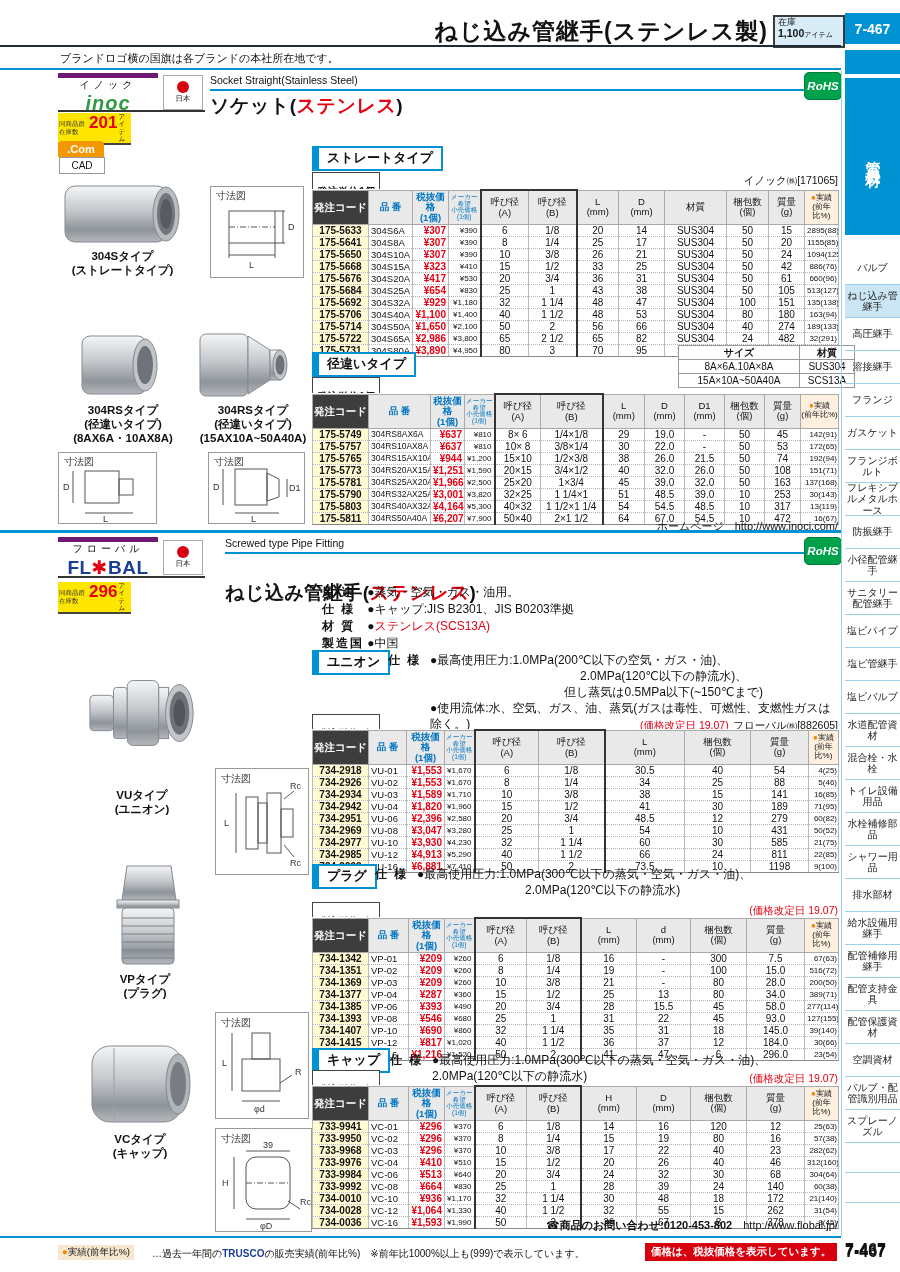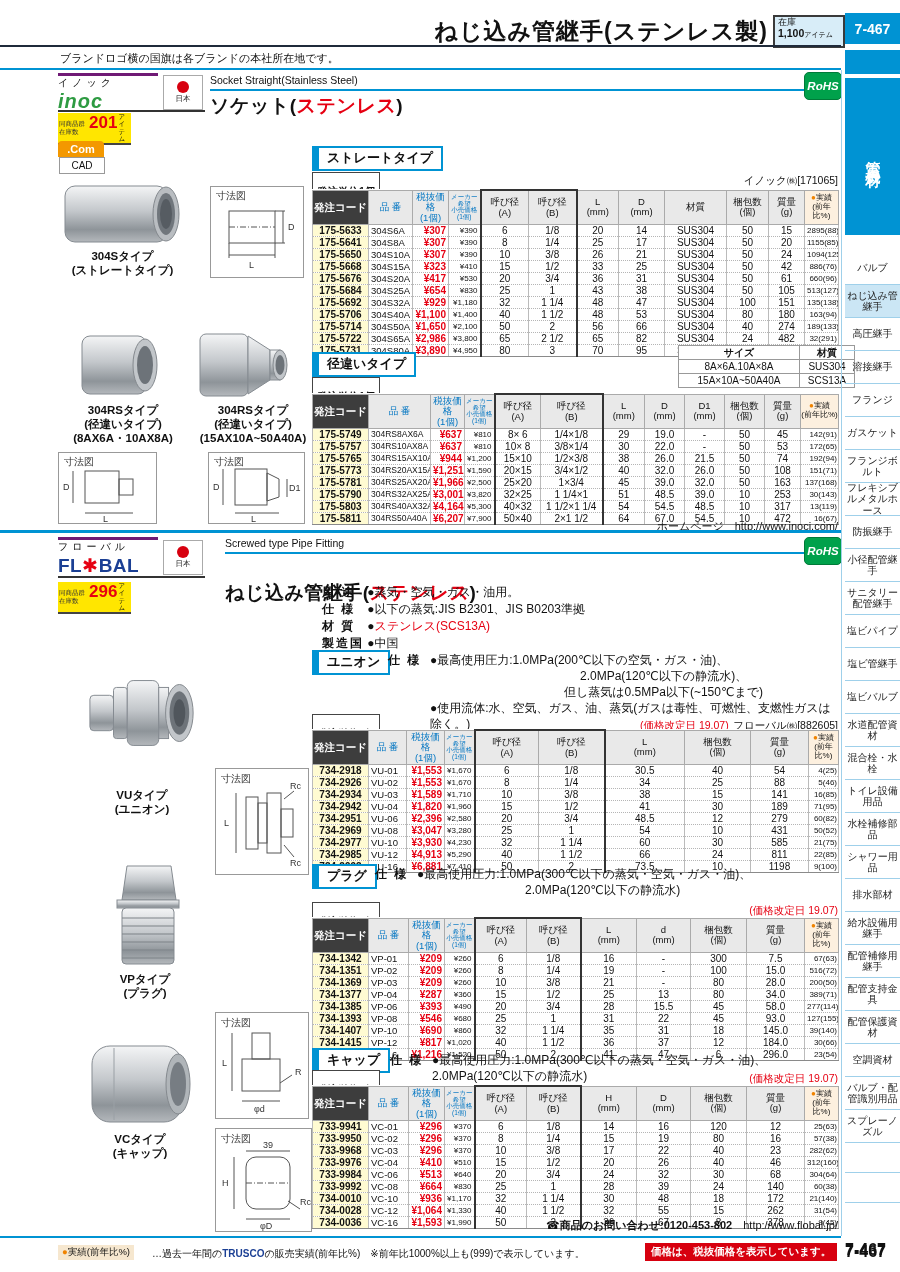--- a/index.html
+++ b/index.html
@@ -11,21 +11,21 @@
   .stock-badge{width:62px;height:27px;background:#d8edf8;border:2px solid #3a3a3a;font-size:9px;line-height:1.1;padding:1px 3px}
   .stock-badge .v{font-size:10.5px;font-weight:bold}
   .stock-badge .u{font-size:7px}
   .page-tab{width:55px;height:31px;background:#0093d3;color:#fff;font-weight:bold;font-size:14px;
             display:flex;align-items:center;justify-content:center}
   .hdr-line{height:2px;background:#1f2a3a}
   .blue-line{height:2px;background:#0093d3}
   .blue-line.thick{height:3px}
   .flag-note{font-size:11px}
   
-  .brand-box{width:100px;border-top:3px solid #701a75;}
+  .brand-box{width:100px;border-top:5px solid #701a75;text-align:center}
   .brand-kana{font-size:10px;letter-spacing:4px}
   .logo-inoc{font-size:20px;font-weight:800;color:#2e9b42;letter-spacing:1px;font-style:italic}
   .logo-flobal{font-size:19px;font-weight:800;color:#1b3f94;letter-spacing:.5px}
   .logo-flobal .star{color:#e60012}
   .brand-underline{height:2px;background:#333}
   .flag-box{width:38px;height:33px;border:1px solid #aaa;display:flex;flex-direction:column;align-items:center;justify-content:center;background:#fff}
   .flag-dot{width:12px;height:12px;border-radius:50%;background:#d7000f}
   .flag-label{font-size:7.5px;margin-top:1px}
   .badge-items{display:flex;align-items:stretch;background:#ffe600;border-bottom:2px solid #444}
   .badge-items .lbl{font-size:6.5px;width:28px;line-height:1.15;color:#333;padding:1px;display:flex;align-items:center}
@@ -48,21 +48,21 @@
   .url-line{font-size:11px}
   .specblock{font-size:12px;line-height:16px}
   .specblock .row0{display:flex}
   .specblock .lab{font-weight:bold;letter-spacing:2px;width:42px;flex:none}
   .ind-a{padding-left:176px}.ind-a2{padding-left:150px}.ind-b{padding-left:42px}.ind-c{padding-left:192px}
   
   .twrap{width:526px}
   table.ptable{border-collapse:collapse;table-layout:fixed;width:526px;background:#fff;border:1px solid #8a8a8a}
   .ptable th{background:#e9e9e9;border:1px solid #aaa;font-weight:normal;font-size:9.5px;line-height:1.12;padding:1px 0;text-align:center}
   .ptable th.hdark{background:#3d3d3d;color:#fff;font-size:10.5px;font-weight:bold}
-  .ptable th.hblue{color:#0075c2;font-weight:normal}
+  .ptable th.hblue{color:#0075c2;font-weight:bold}
   .ptable th.hmini{color:#0075c2;font-size:6.5px;line-height:1.05}
   .ptable th.hperf{background:#fdf0df;font-size:8px}
   .ptable td{border-left:1px solid #bbb;border-right:1px solid #bbb;border-bottom:1px dotted #b5b5b5;
              text-align:center;height:11px;line-height:11px;padding:0 2px;font-size:10px;overflow:hidden;white-space:nowrap}
   .ptable td.code{background:#fffbd2;font-weight:bold;font-size:10px}
   .ptable td.item{text-align:left;font-size:9.5px}
   .ptable td.item.sm{font-size:8.5px}
   .ptable td.price{color:#e60012;font-weight:bold;text-align:right}
   .ptable td.msrp{font-size:8px;text-align:right}
   .ptable td.perf{font-size:8px;text-align:right;padding-right:1px}
@@ -609,21 +609,21 @@
   </div>
   <div class="abs rohs" style="left:804px;top:537px">RoHS</div>
   <div class="abs badge-items" style="left:58px;top:582px">
     <span class="lbl">同商品群在庫数</span>
     <span class="cnt">296</span>
     <span class="unit">アイテム</span>
   </div>
 
   <div class="abs spec" style="left:322px;top:584px">
     <div><span class="lab">用 途</span>　<span>●蒸気・空気・ガス・油用。</span></div>
-    <div><span class="lab">仕 様</span>　<span>●以下の蒸気:JIS B2301、JIS B0203準拠</span></div>
+    <div><span class="lab">仕 様</span>　<span>●キャップ:JIS B2301、JIS B0203準拠</span></div>
     <div><span class="lab">材 質</span>　<span>●</span><span class="red">ステンレス(SCS13A)</span></div>
     <div><span class="lab">製造国</span> <span>●中国</span></div>
   </div>
 
   <div class="abs tlabel" style="left:312px;top:650px">ユニオン</div>
   <div class="abs specblock" style="left:388px;top:652px;width:452px">
     <div class="row0">
         <span class="lab">仕 様</span>
         <span>●最高使用圧力:1.0MPa(200℃以下の空気・ガス・油)、</span>
       </div>

